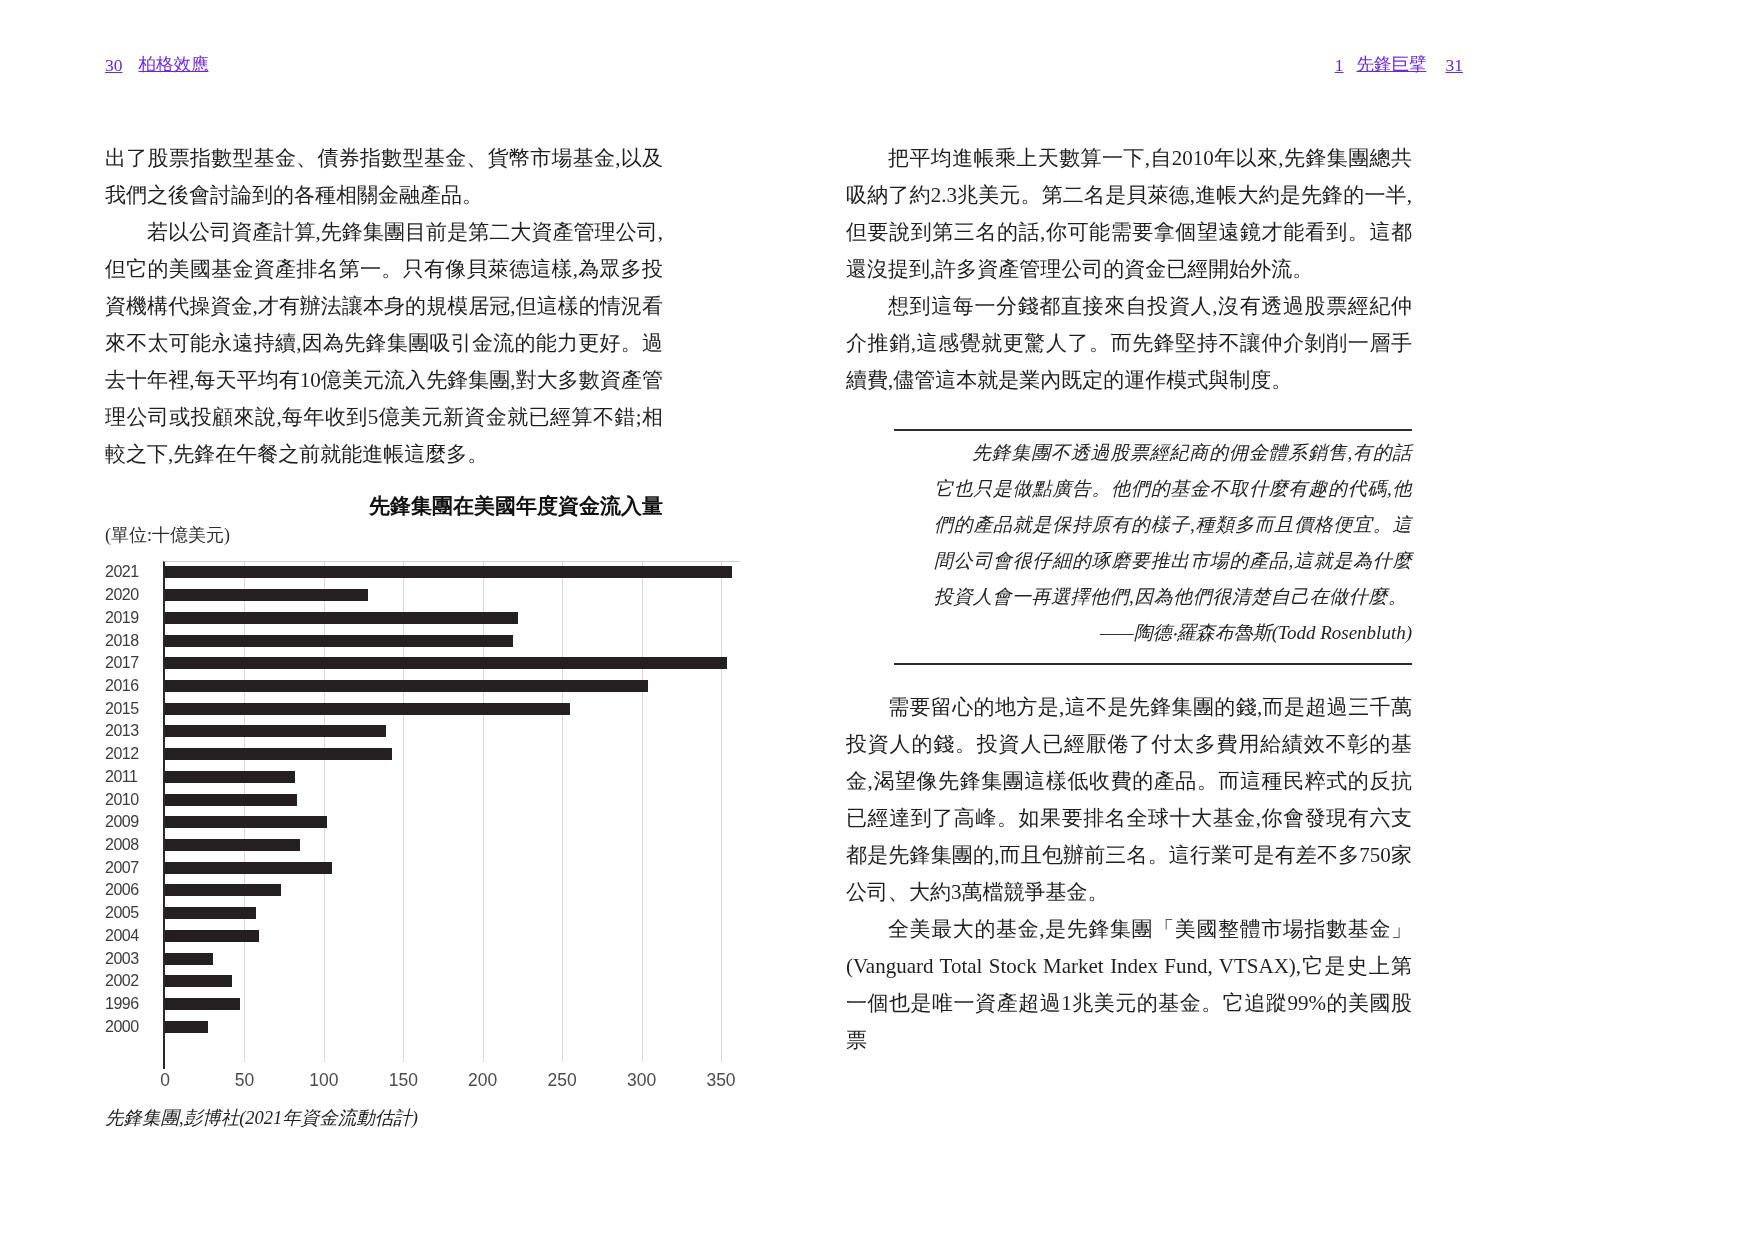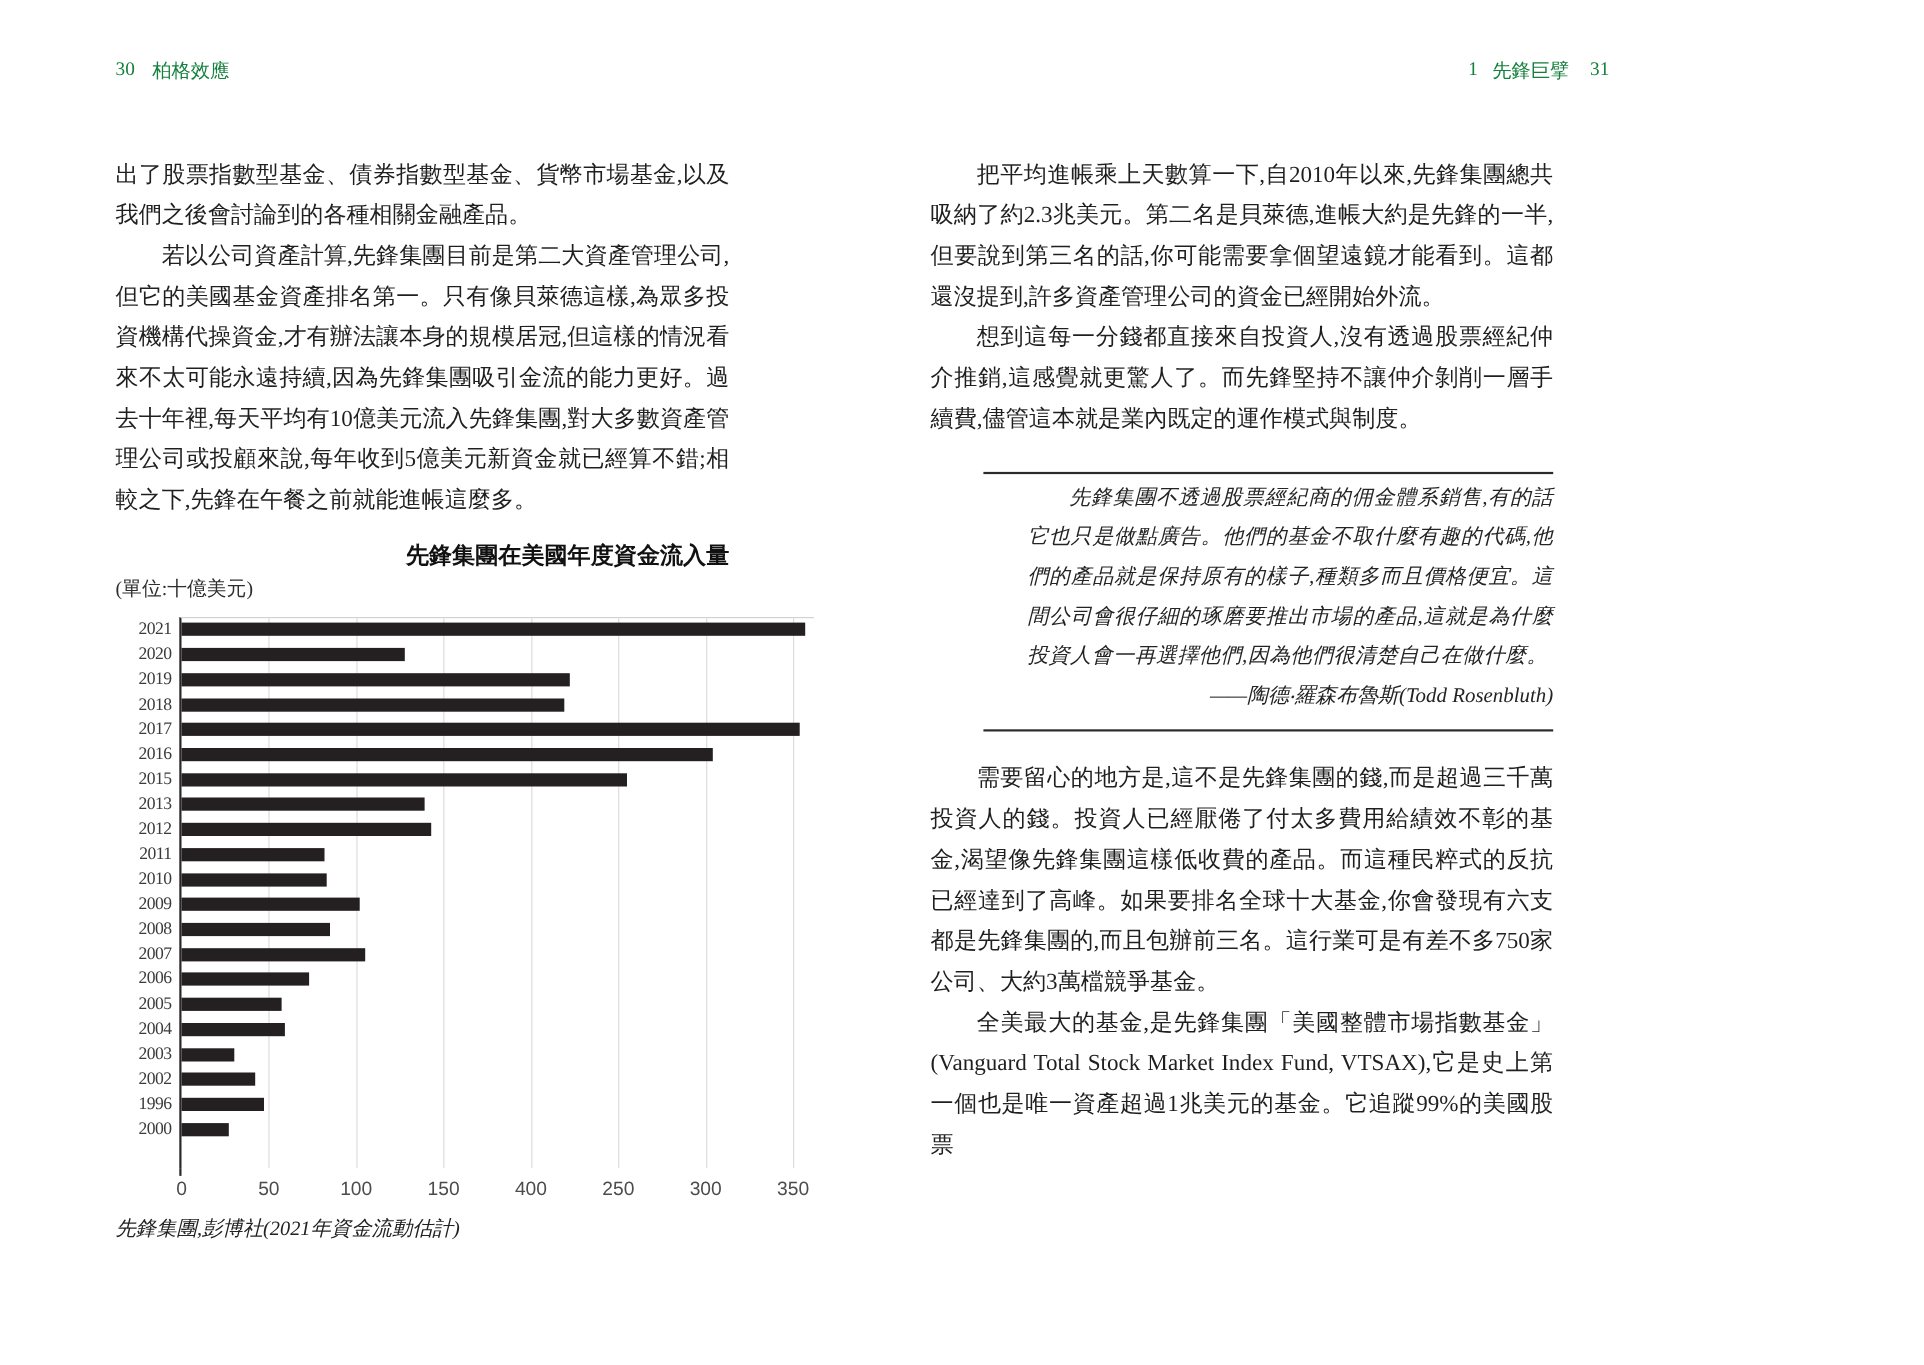--- a/index.html
+++ b/index.html
@@ -5,21 +5,21 @@
   html,body{margin:0;padding:0;background:#ffffff;}
   body{
     width:1749px;height:1241px;position:relative;
     font-family:"Liberation Serif","DejaVu Serif",serif;
     color:#1f1f1f;
     -webkit-font-smoothing:antialiased;
   }
   .spread{position:absolute;inset:0;background:#ffffff;}
 
   
-  .running-head{position:absolute;top:52px;font-size:17.5px;color:#15803d;display:flex;align-items:flex-start;}
+  .running-head{position:absolute;top:52px;font-size:17.5px;color:#6d28d9;display:flex;align-items:flex-end;text-decoration:underline;}
   .running-head.left{left:105px;}
   .running-head.left .num{margin-right:16px;}
   .running-head.right{right:286px;}
   .running-head.right .num{margin-right:13px;}
   .running-head.right .pagenum{margin-left:19px;}
 
   
   .col{position:absolute;top:140px;}
   .col-left{left:105px;width:558px;}
   .col-right{left:846px;width:566px;}
@@ -41,22 +41,22 @@
     position:absolute;left:58px;top:0;width:575px;height:500px;
     border-left:2px solid #2b2728;border-top:1px solid #cfcfcf;
   }
   .plot::after{ 
     content:"";position:absolute;left:-2px;bottom:-7px;width:2px;height:7px;background:#2b2728;
   }
   .gridline{position:absolute;top:0;bottom:0;width:1px;background:#d9d9d9;}
   .rows{position:relative;height:500px;}
   .chart-row{display:flex;align-items:center;height:22.727px;}
   .year-label{
-    flex:none;width:51px;padding-right:9px;text-align:right;
-    font-family:Liberation Serif, serif;
+    flex:none;width:51px;padding-right:9px;text-align:left;
+    font-family:Liberation Sans, sans-serif;
     font-size:16px;color:#3b3b3b;letter-spacing:-0.5px;
   }
   .bar-track{position:relative;flex:none;width:575px;height:100%;}
   .bar{position:absolute;left:0;top:50%;transform:translateY(-50%);height:12px;background:#241f20;}
   .xaxis{
     position:relative;width:660px;height:36px;
     font-family:"Liberation Sans","DejaVu Sans",sans-serif;
     font-size:17.5px;color:#4c4c4c;
   }
   .xtick{position:absolute;top:9px;transform:translateX(-50%);}
@@ -237,21 +237,21 @@
               <div class="bar" style="width: 43px; background: rgb(36, 31, 32);"></div>
             </div>
           </div>
         </div>
     </div>
     <div class="xaxis">
         <span class="xtick" style="left: 60px;">0</span>
         <span class="xtick" style="left: 139.429px;">50</span>
         <span class="xtick" style="left: 218.857px;">100</span>
         <span class="xtick" style="left: 298.286px;">150</span>
-        <span class="xtick" style="left: 377.714px;">400</span>
+        <span class="xtick" style="left: 377.714px;">200</span>
         <span class="xtick" style="left: 457.143px;">250</span>
         <span class="xtick" style="left: 536.571px;">300</span>
         <span class="xtick" style="left: 616px;">350</span>
       </div>
     <div class="chart-source">先鋒集團,彭博社(2021年資金流動估計)</div>
   </div>
 
   <div class="col col-right">
     <p class="body indent">把平均進帳乘上天數算一下,自2010年以來,先鋒集團總共吸納了約2.3兆美元。第二名是貝萊德,進帳大約是先鋒的一半,但要說到第三名的話,你可能需要拿個望遠鏡才能看到。這都還沒提到,許多資產管理公司的資金已經開始外流。</p>
     <p class="body indent">想到這每一分錢都直接來自投資人,沒有透過股票經紀仲介推銷,這感覺就更驚人了。而先鋒堅持不讓仲介剝削一層手續費,儘管這本就是業內既定的運作模式與制度。</p>

